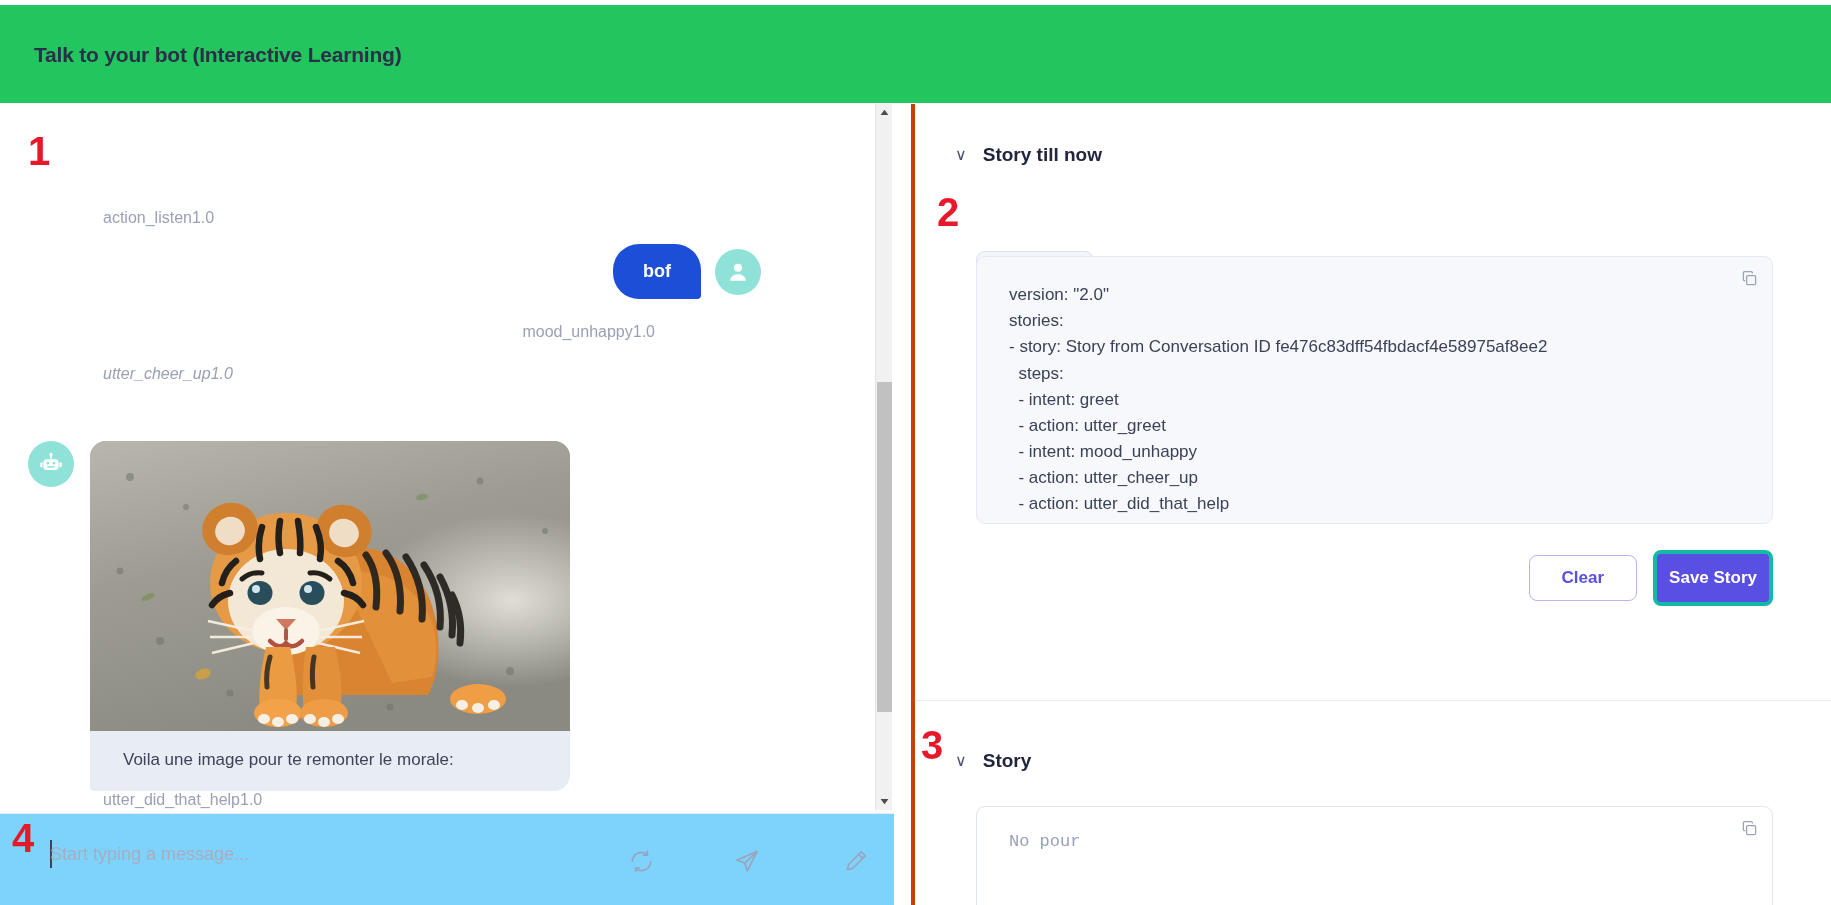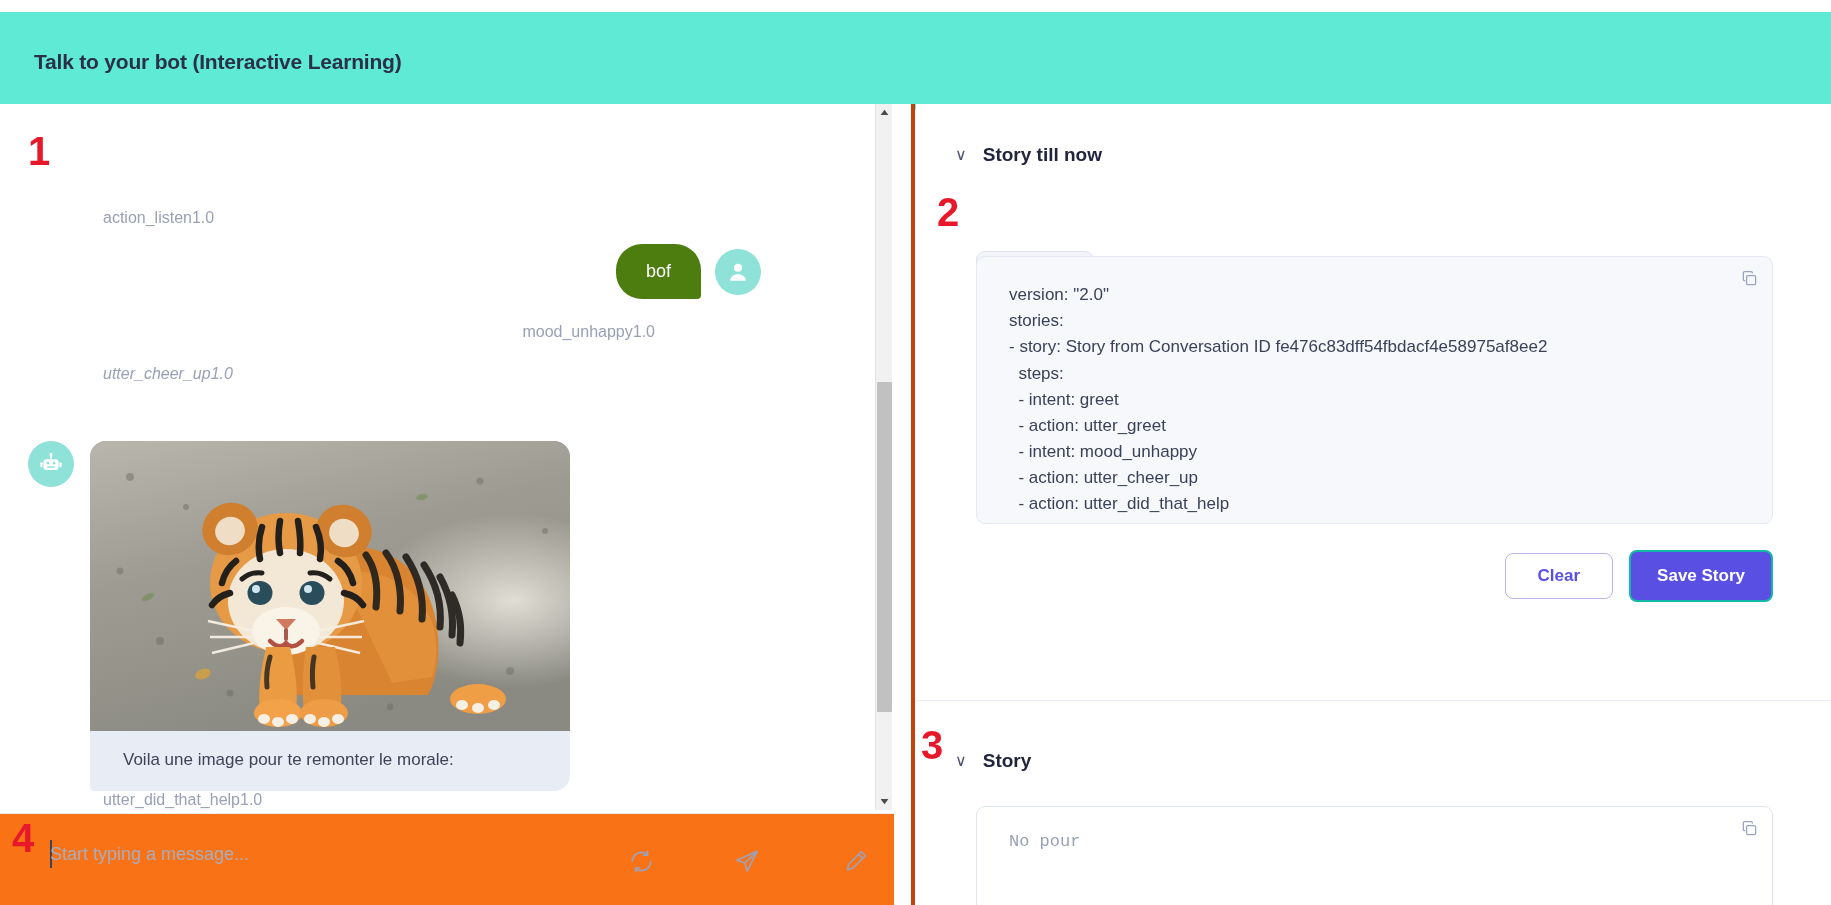--- a/index.html
+++ b/index.html
@@ -6,22 +6,22 @@
   html, body {
     width: 1831px; height: 905px;
     background: #ffffff;
     font-family: "Liberation Sans", sans-serif;
     overflow: hidden;
   }
   .app { position: relative; width: 1831px; height: 905px; background:#fff; }
 
   
   .header {
-    position: absolute; left: 0; top: 12px; width: 1831px; height: 98px;
-    background: #5eead4;
+    position: absolute; left: 0; top: 5px; width: 1831px; height: 98px;
+    background: #22c55e;
   }
   .header-title {
     position: absolute; left: 34px; top: 38px;
     font-size: 21px; font-weight: bold; color: #2b2f47;
     letter-spacing: -0.2px;
   }
   .header-rule {
     position: absolute; left: 0; top: 103px; width: 1831px; height: 1px;
     background: #e9ecf5;
   }
@@ -56,22 +56,22 @@
   #meta-mood-unhappy  { right: 240px; top: 219px; }
   #meta-utter-cheer   { left: 103px; top: 261px; font-style: italic; }
   #meta-utter-did     { left: 103px; top: 687px; }
 
   
   .user-row {
     position: absolute; right: 134px; top: 140px;
     display: flex; align-items: center; gap: 14px;
   }
   .bubble-user {
-    background: #4d7c0f; color: #ffffff;
-    font-size: 18px; font-weight: normal;
+    background: #1d4ed8; color: #ffffff;
+    font-size: 18px; font-weight: bold;
     padding: 17px 30px;
     border-radius: 26px 26px 4px 26px;
     min-width: 62px; text-align: center;
   }
   .avatar {
     width: 46px; height: 46px; border-radius: 50%;
     background: #8ee2d8; display: flex;
     align-items: center; justify-content: center;
     flex: 0 0 auto;
   }
@@ -111,21 +111,21 @@
   .sb-down { bottom: 0; }
   .sb-thumb {
     position: absolute; left: 1px; width: 15px;
     top: 278px; height: 330px;
     background: #c1c1c1; border-radius: 1px;
   }
 
   
   .input-bar {
     position: absolute; left: 0; bottom: 0; width: 894px; height: 92px;
-    border-top: 1px solid #e9ecf5; background: #f97316;
+    border-top: 1px solid #e9ecf5; background: #7dd3fc;
   }
   .msg-input {
     position: absolute; left: 50px; top: 30px; width: 560px;
     border: none; outline: none; background: transparent;
     font-family: "Liberation Sans", sans-serif;
     font-size: 18px; color: #3e4358;
   }
   .msg-input::placeholder { color: #a7adc0; }
   .caret {
     position: absolute; left: 50px; top: 26px;
@@ -198,22 +198,22 @@
     font-family: "Liberation Sans", sans-serif;
     font-size: 17px; font-weight: bold;
     border-radius: 8px; cursor: pointer;
     padding: 12px 32px;
   }
   .btn-clear {
     background: #ffffff; color: #5a4fe3;
     border: 1px solid #b9b3f0;
   }
   .btn-save {
-    background: #5a4fe3; color: #ffffff; border: 2px solid #14b8a6;
-    padding: 14px 26px;
+    background: #5a4fe3; color: #ffffff; border: 4px solid #14b8a6;
+    padding: 14px 12px;
   }
 
   .slots-box {
     position: absolute; left: 60px; top: 702px;
     width: 797px; height: 160px;
     background: #ffffff; border: 1px solid #dfe5f1;
     border-radius: 9px;
   }
   .slots-text {
     position: absolute; left: 32px; top: 25px;

